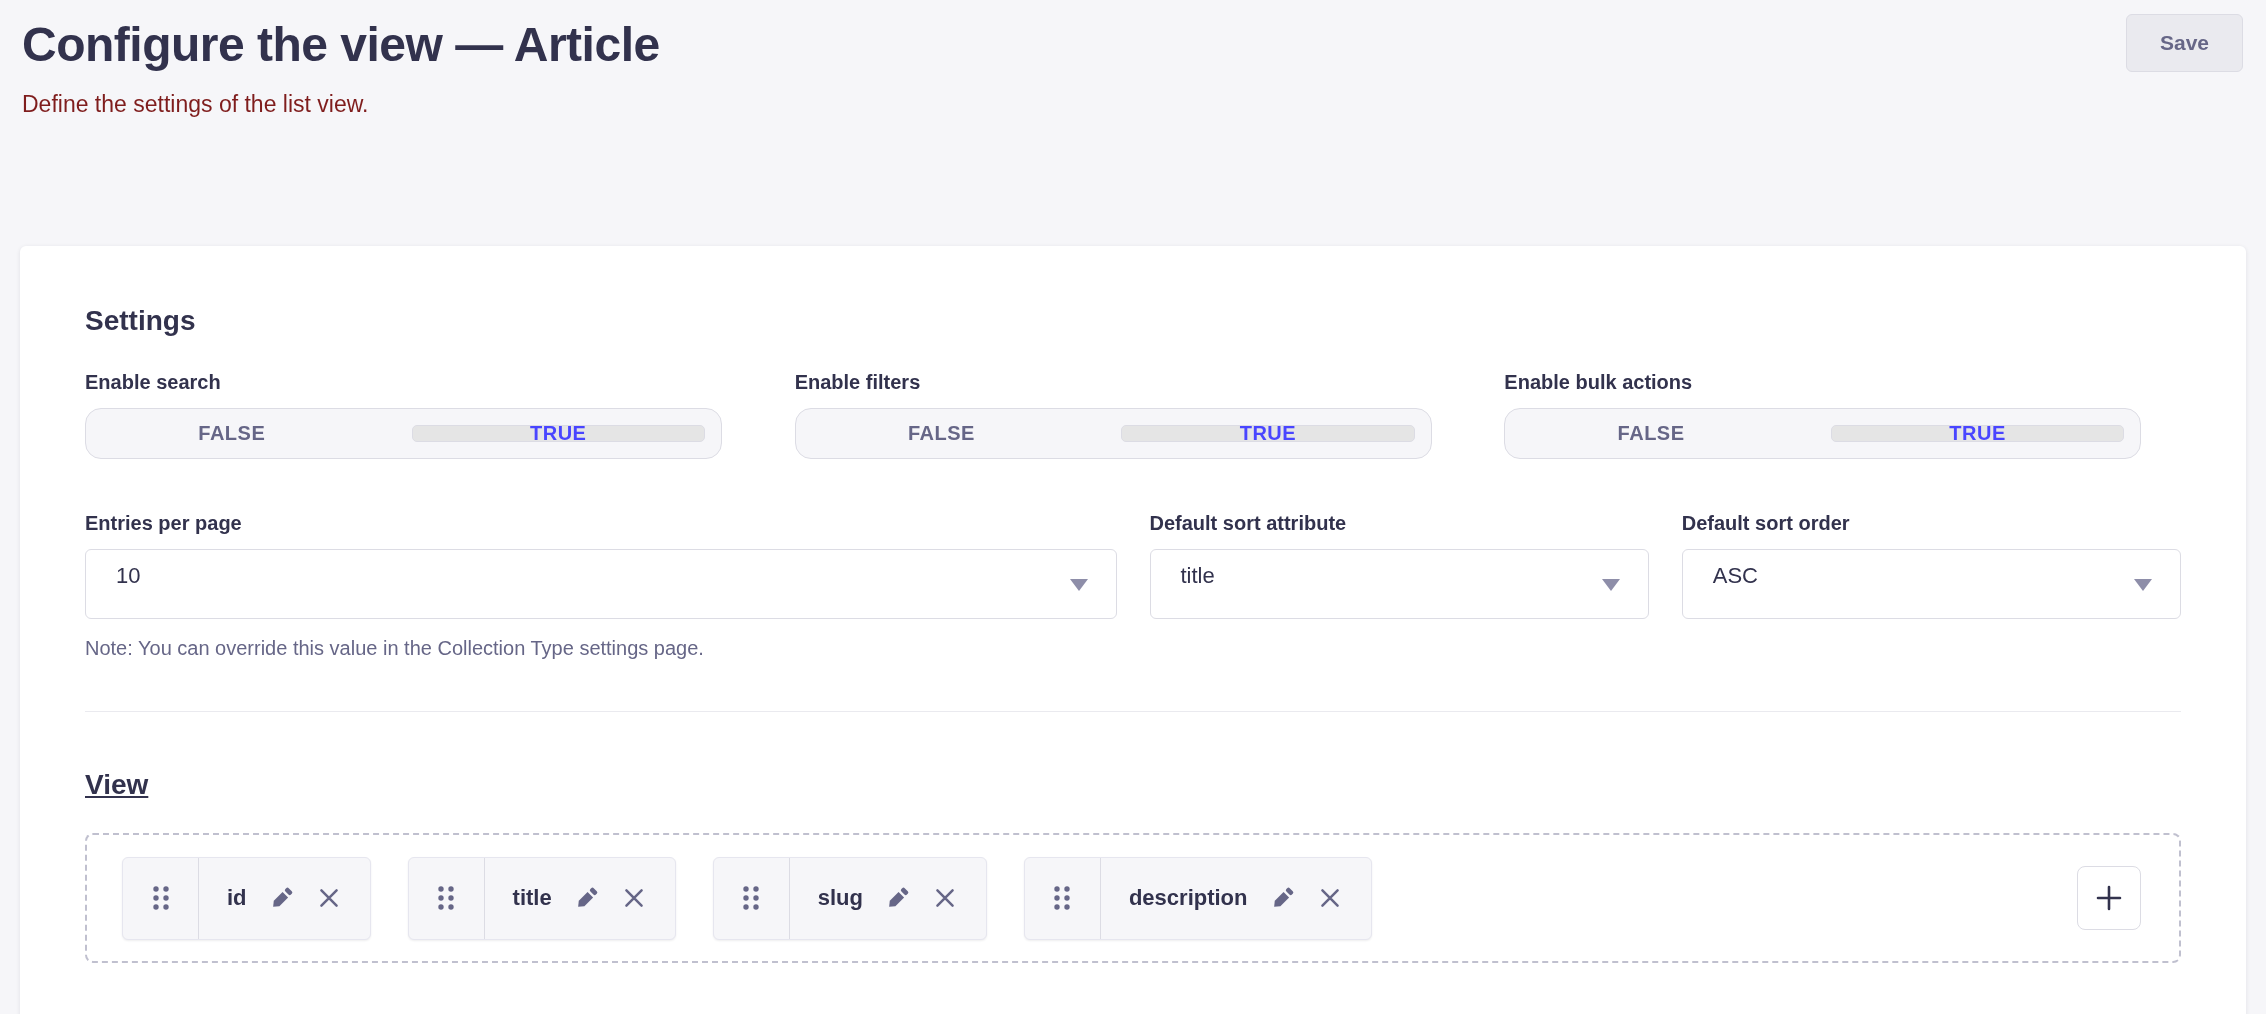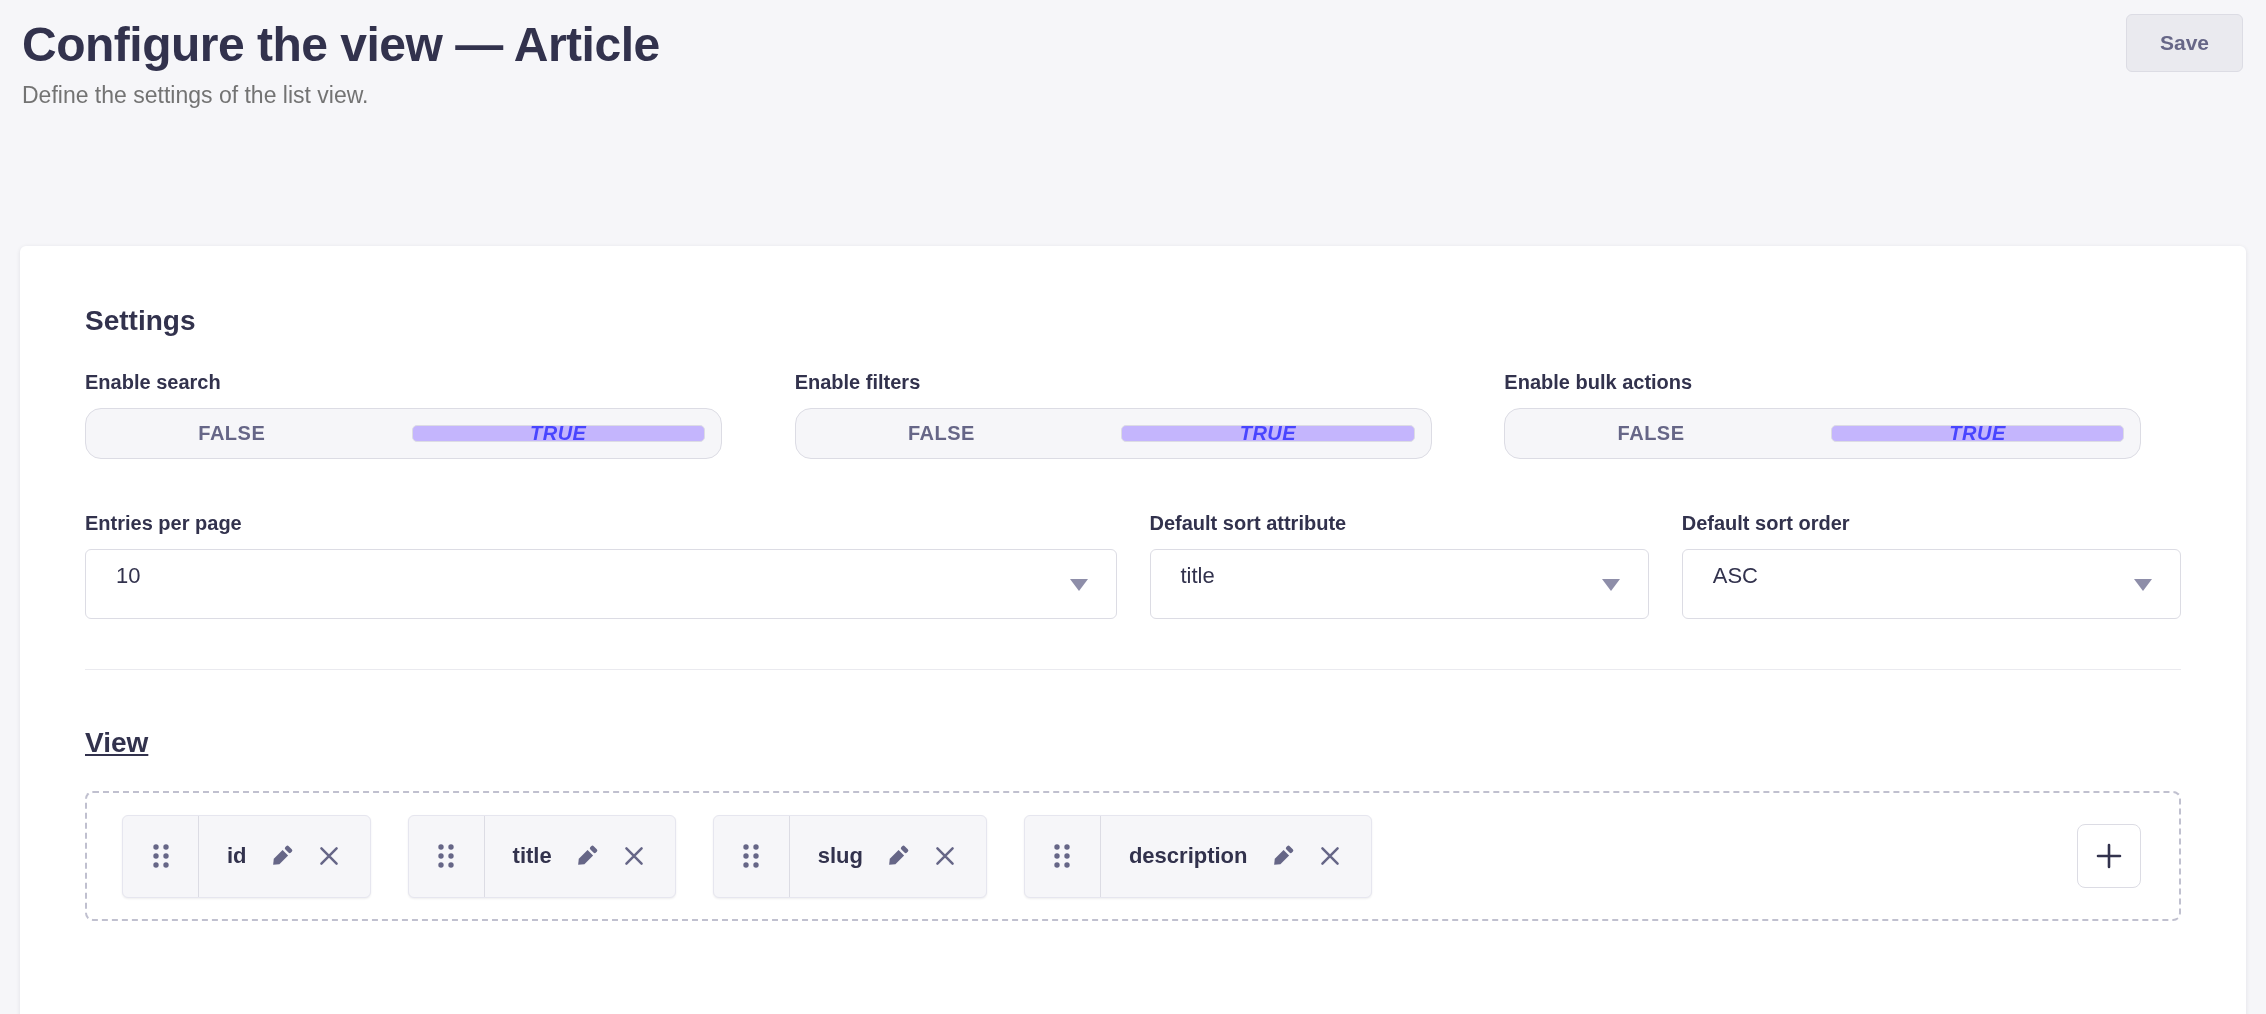--- a/index.html
+++ b/index.html
@@ -18,23 +18,23 @@
     height: 246px;
   }
   .page-title {
     font-size: 48px;
     font-weight: 700;
     color: #32324d;
     letter-spacing: -0.5px;
     line-height: 1.2;
   }
   .page-subtitle {
-    margin-top: 7px;
+    margin-top: 16px;
     font-size: 23px;
-    color: #737373;
+    color: #7f1d1d;
     line-height: 1.3;
   }
   .save-btn {
     position: absolute;
     top: 14px; right: 23px;
     background: #eaeaef;
     border: 1px solid #dcdce4;
     border-radius: 6px;
     color: #666687;
     font-family: inherit;
@@ -94,26 +94,25 @@
     align-items: center;
     justify-content: center;
     font-size: 20px;
     font-weight: 600;
     letter-spacing: 0.5px;
     color: #666687;
     cursor: pointer;
     user-select: none;
   }
   .toggle-opt.selected {
-    background: #c4b5fd;
+    background: #e5e5e5;
     border: 1px solid #dcdce4;
     border-radius: 5px;
     margin: 16px;
     color: #4945ff;
-    font-style: italic;
   }
 
   
   .select-grid {
     margin-top: 52px;
     display: grid;
     grid-template-columns: calc(50% - 16.5px) 1fr 1fr;
     gap: 33px;
   }
   .select-control {
@@ -260,20 +259,21 @@
     </div>
 
     <div class="select-grid">
 
       <div>
         <span class="field-label">Entries per page</span>
         <div class="select-control">
           <span class="select-value">10</span>
           <span class="chevron"></span>
         </div>
+        <div class="field-hint">Note: You can override this value in the Collection Type settings page.</div>
       </div>
 
       <div>
         <span class="field-label">Default sort attribute</span>
         <div class="select-control">
           <span class="select-value">title</span>
           <span class="chevron"></span>
         </div>
       </div>
 

